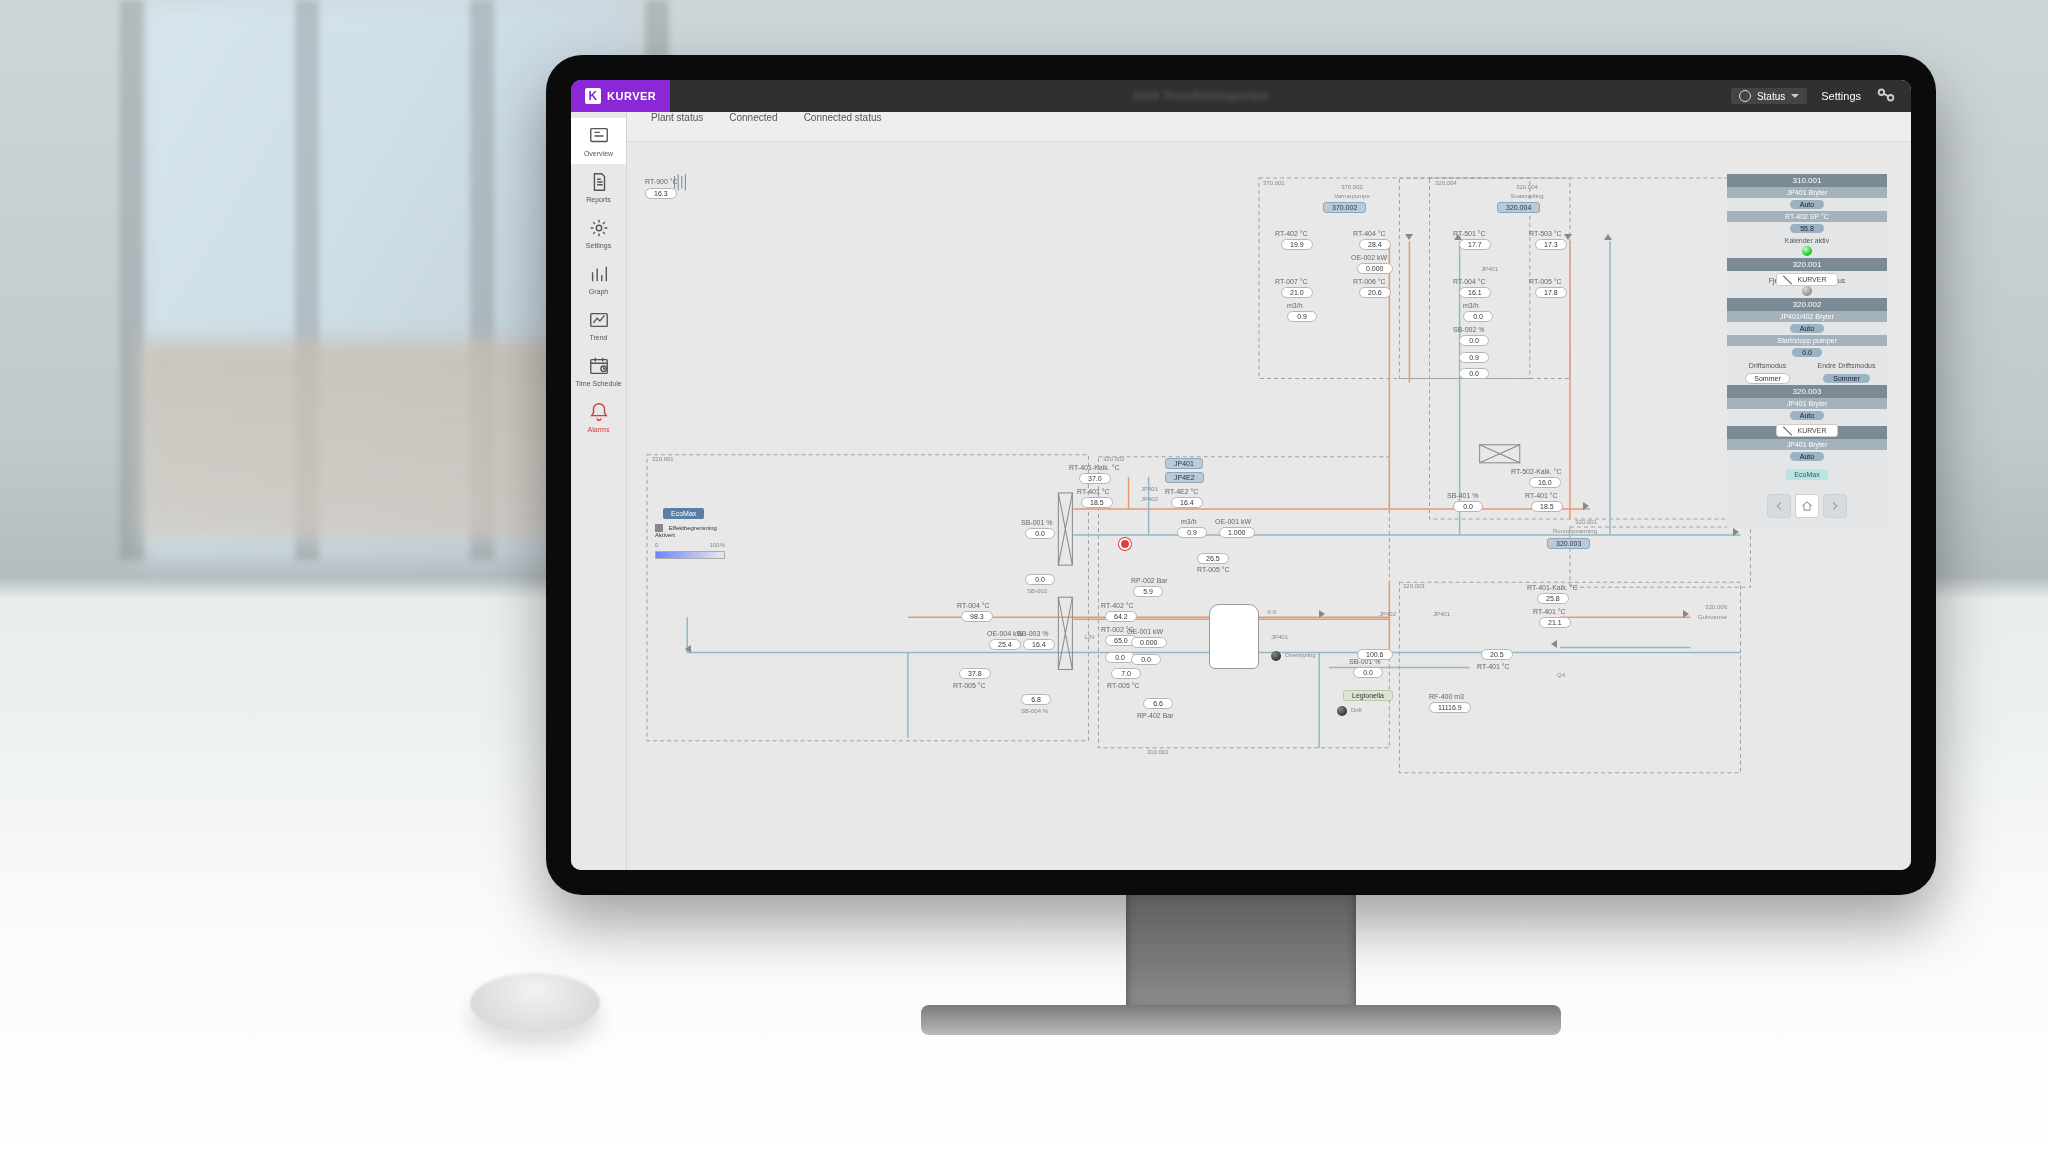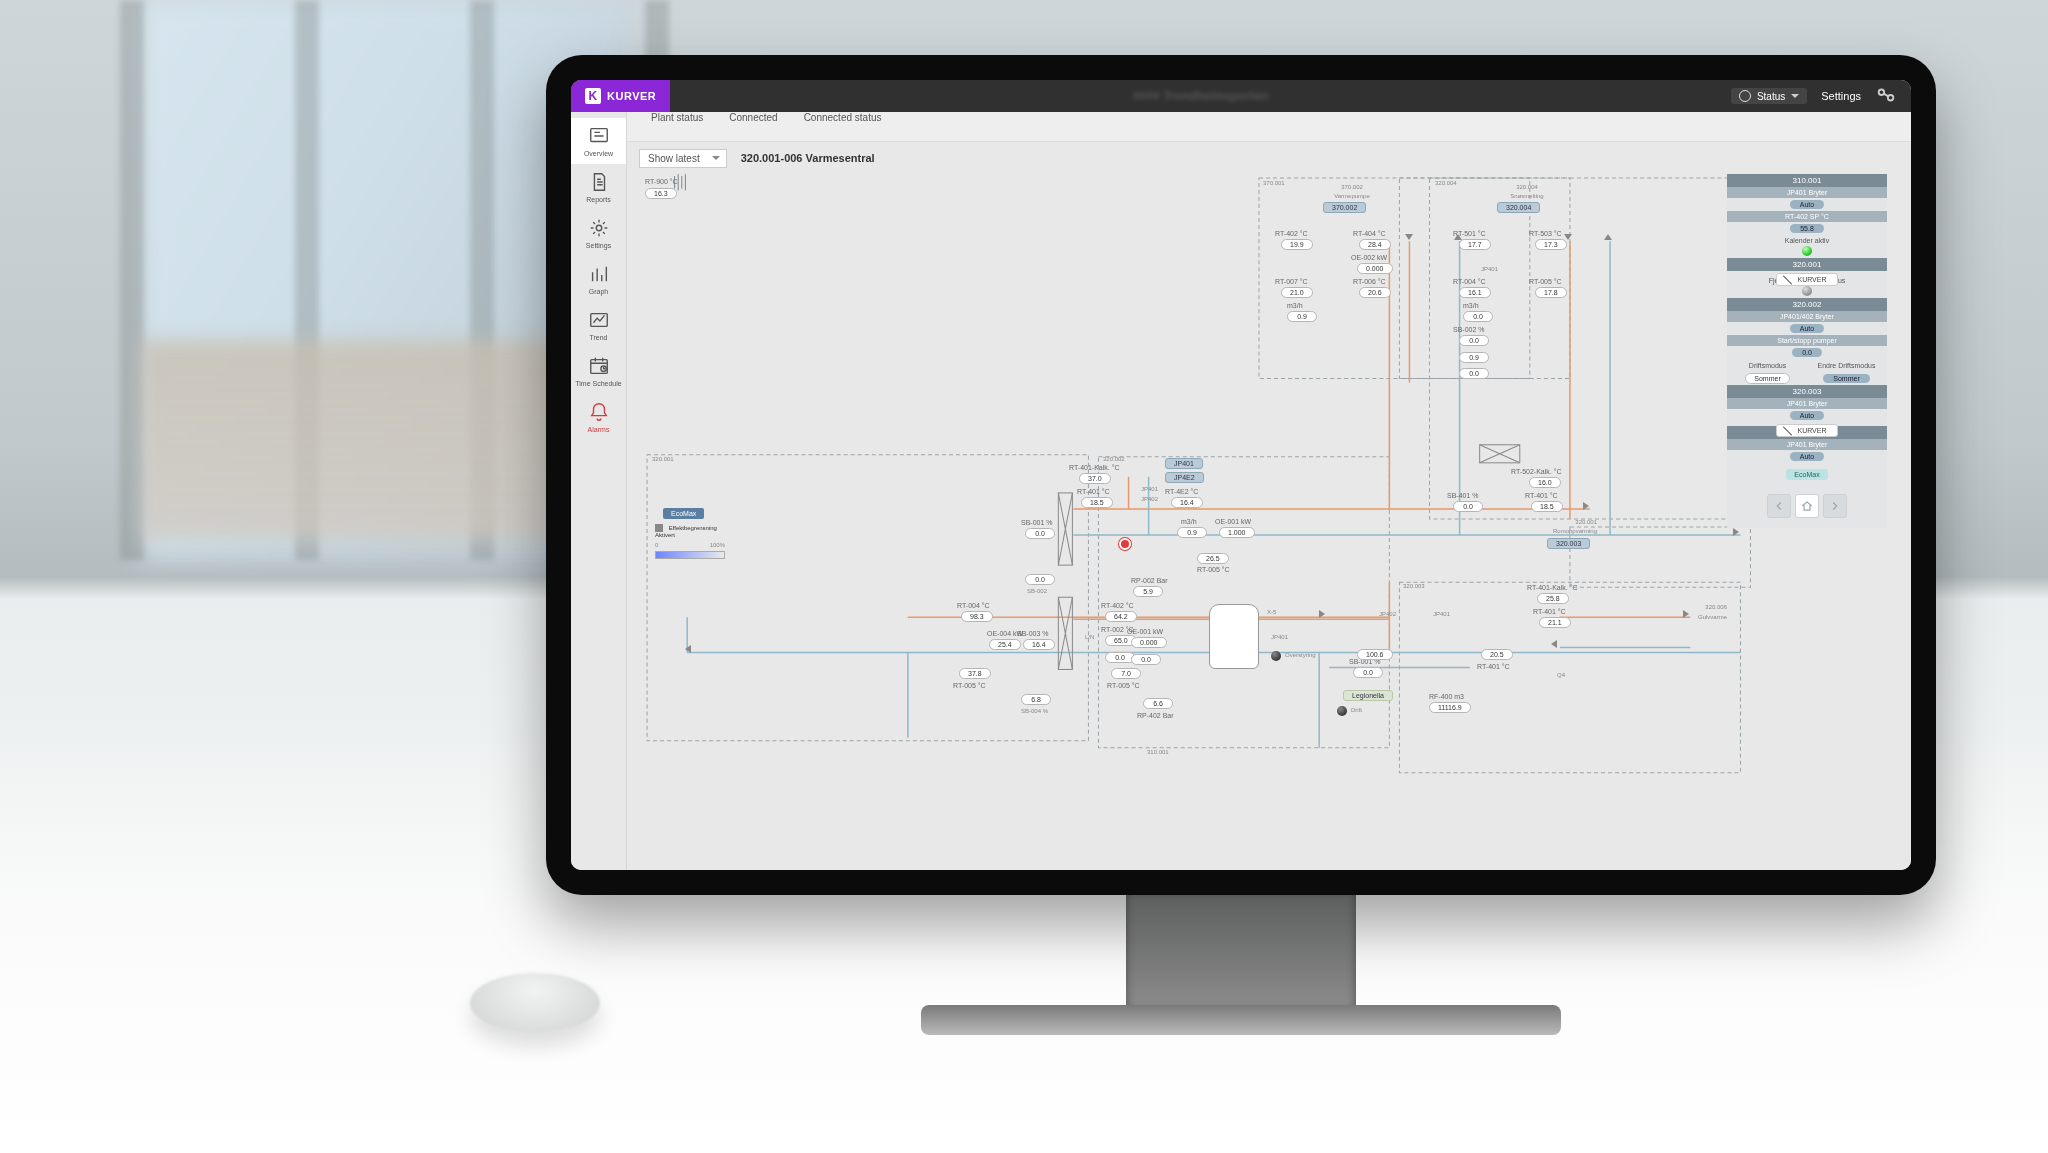--- a/index.html
+++ b/index.html
@@ -219,26 +219,20 @@
               </svg>
             <span>Alarms</span>
           </div>
         </div>
 
         <div class="main">
           <div class="tabbar">
             <span class="tab">Plant status</span>
             <span class="tab">Connected</span>
             <span class="tab">Connected status</span>
-          </div>
-          <div class="subbar">
-            <div class="sel">
-              <span>Show latest</span>
-            </div>
-            <span class="page-title">320.001-006 Varmesentral</span>
           </div>
 
           <div class="canvas">
             <svg viewBox="0 0 1280 690">
 
               <g stroke="#9aa3a8" stroke-dasharray="4 3" fill="none" stroke-width="1">
                 <rect x="20" y="278" width="440" height="285"></rect>
                 <rect x="470" y="280" width="290" height="290"></rect>
                 <rect x="630" y="2" width="270" height="200"></rect>
                 <rect x="770" y="2" width="170" height="200"></rect>

